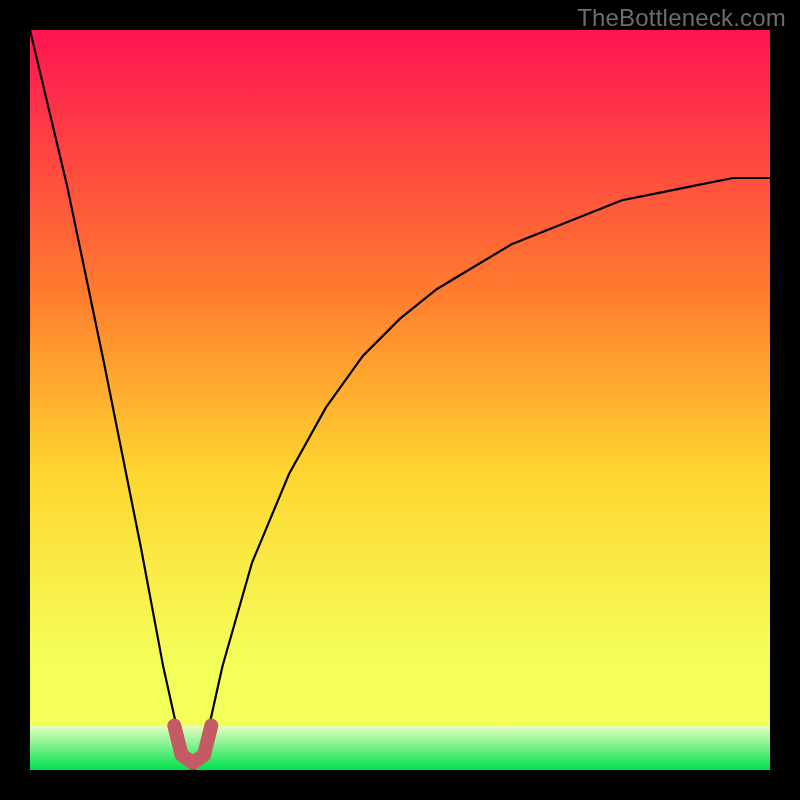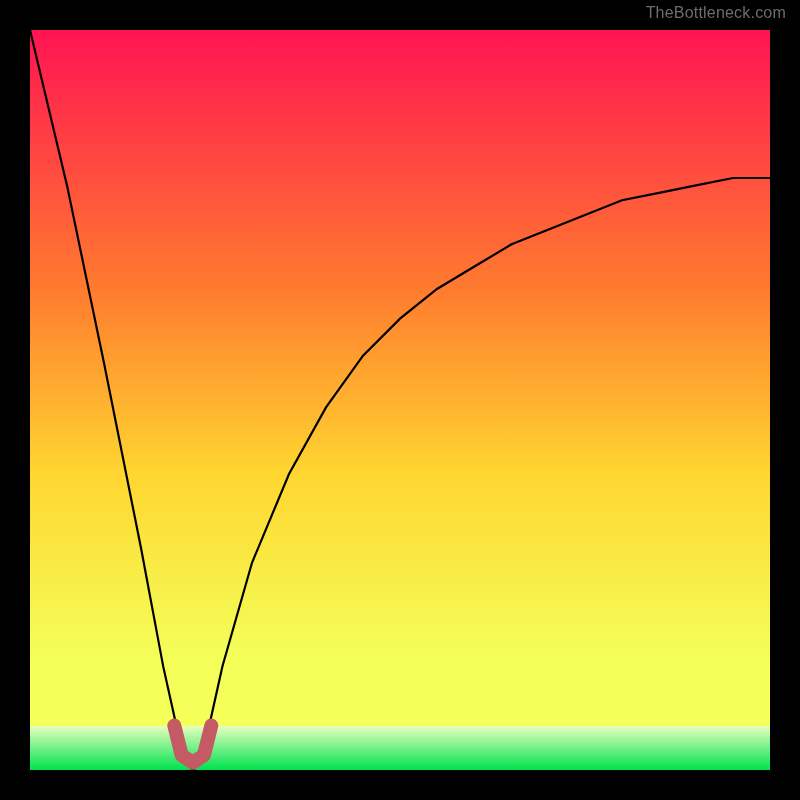--- a/index.html
+++ b/index.html
@@ -22,21 +22,21 @@
     top: 30px;
     width: 740px;
     height: 740px;
     overflow: hidden;
   }
   .watermark {
     position: absolute;
     top: 4px;
     right: 14px;
     color: #6d6d6d;
-    font-size: 16px;
+    font-size: 24px;
     font-weight: 500;
     letter-spacing: 0.2px;
   }
   svg { display: block; }
 </style>
 </head>
 <body>
 
 <div class="frame">
 

